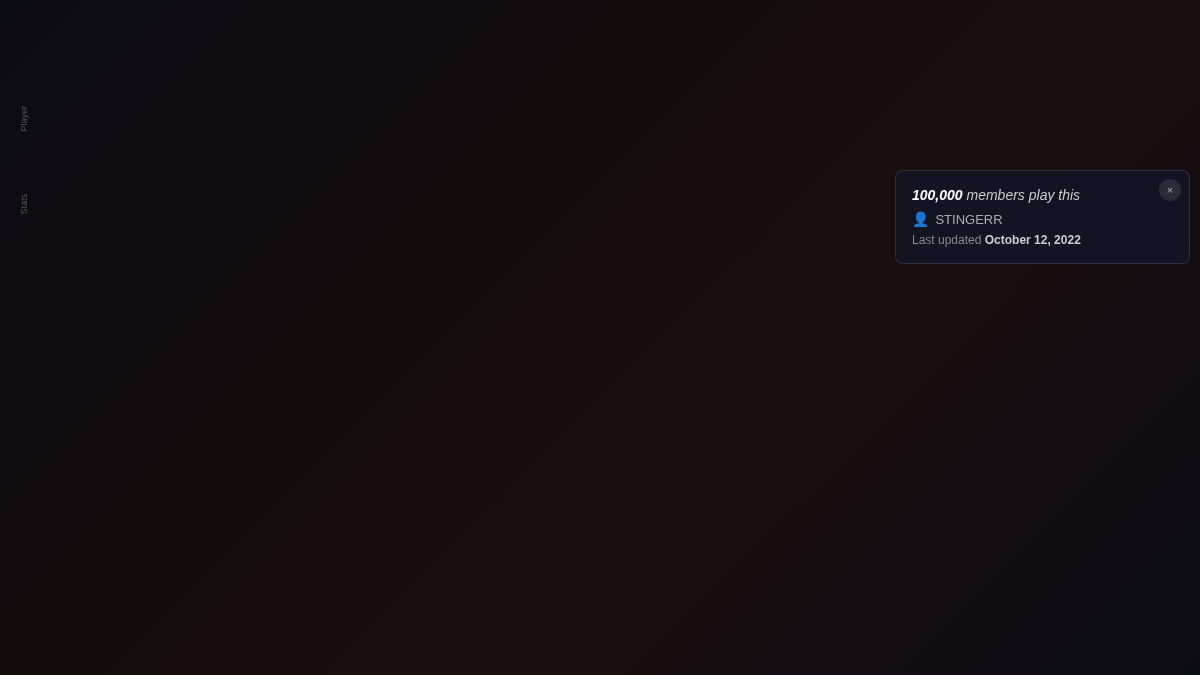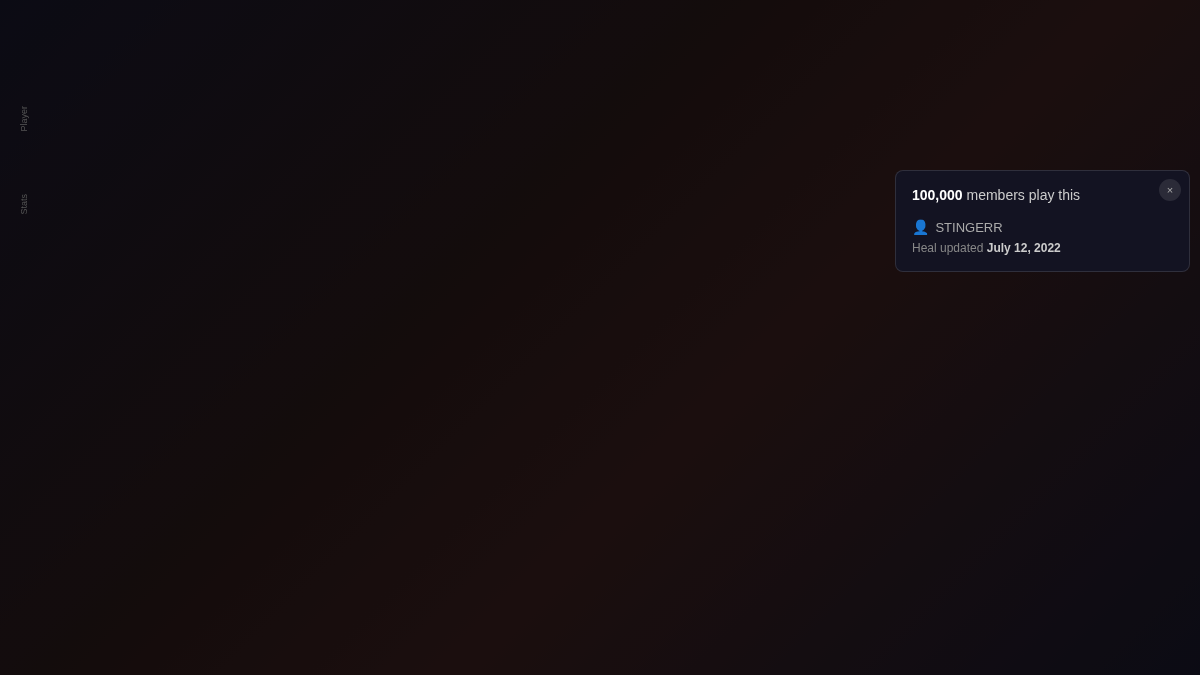--- a/index.html
+++ b/index.html
@@ -500,21 +500,22 @@
       align-items: center;
       justify-content: center;
       cursor: pointer;
       font-size: 11px;
       color: #aaa;
     }
 
     .popup-members {
       font-size: 14px;
       color: #ccc;
-      margin-bottom: 16px;
+      margin-bottom: 8px;
+      font-style: italic;
     }
 
     .popup-members strong {
       color: white;
       font-weight: 700;
     }
 
     .popup-author {
       display: flex;
       align-items: center;
@@ -772,18 +773,18 @@
   <div class="info-popup-close">×</div>
   <div class="popup-members">
     <strong>100,000</strong>
     <span>members play this</span>
   </div>
   <div class="popup-author">
     <span class="popup-author-icon">👤</span>
     <span>STINGERR</span>
   </div>
   <div class="popup-updated">
-    <span>Heal updated</span>
-    <strong>July 12, 2022</strong>
+    <span>Last updated</span>
+    <strong>October 12, 2022</strong>
   </div>
 </div>
 
 <div class="vgtimes-logo">VGTimes</div>
 
 </body></html>

